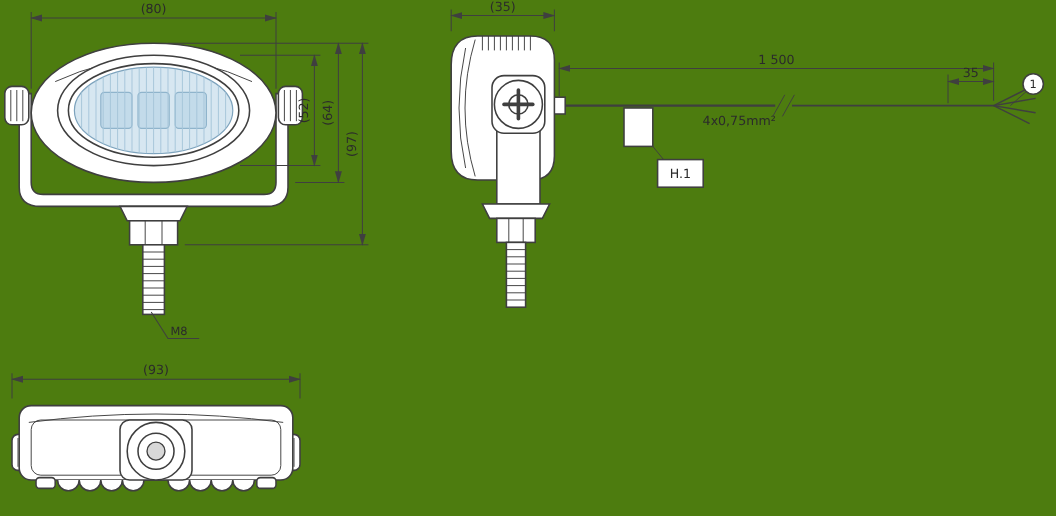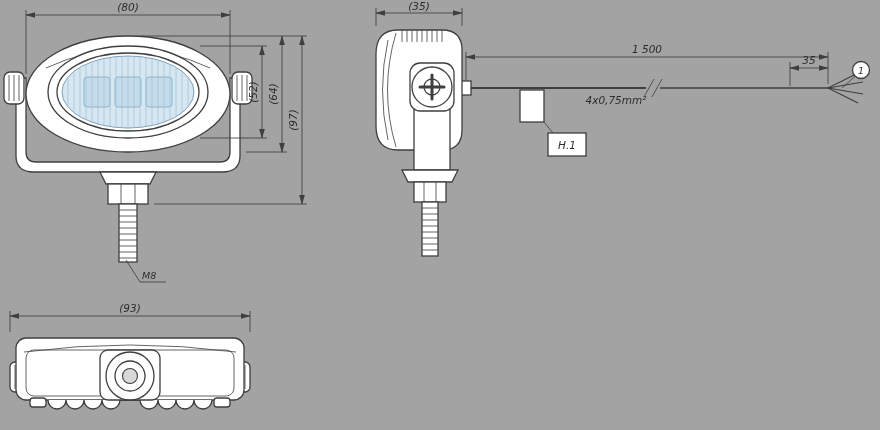--- a/index.html
+++ b/index.html
@@ -1,16 +1,16 @@
 <!DOCTYPE html>
 <html><head>
 <meta charset="utf-8">
 <style>
   html,body{margin:0;padding:0;background:#ffffff;}
-  .sheet{width:880px;height:430px;background:#a3a3a3;overflow:hidden;font-style:italic;}
+  .sheet{width:880px;height:430px;background:#4d7c0f;overflow:hidden;}
   svg{display:block;font-family:"DejaVu Sans",sans-serif;}
   .part{fill:#ffffff;stroke:#3f3f3f;stroke-width:1.3;}
   .thin{fill:none;stroke:#3f3f3f;stroke-width:0.8;}
   .cab{fill:none;stroke:#3f3f3f;stroke-width:1.8;}
   .cab2{fill:none;stroke:#3f3f3f;stroke-width:1.4;}
   .dim line, .dim path{stroke:#3f3f3f;stroke-width:0.85;fill:none;}
   .dimtxt{font-size:10.5px;fill:#2b2b2b;}
   .small{font-size:9.5px;fill:#2b2b2b;}
 </style>
 </head>

